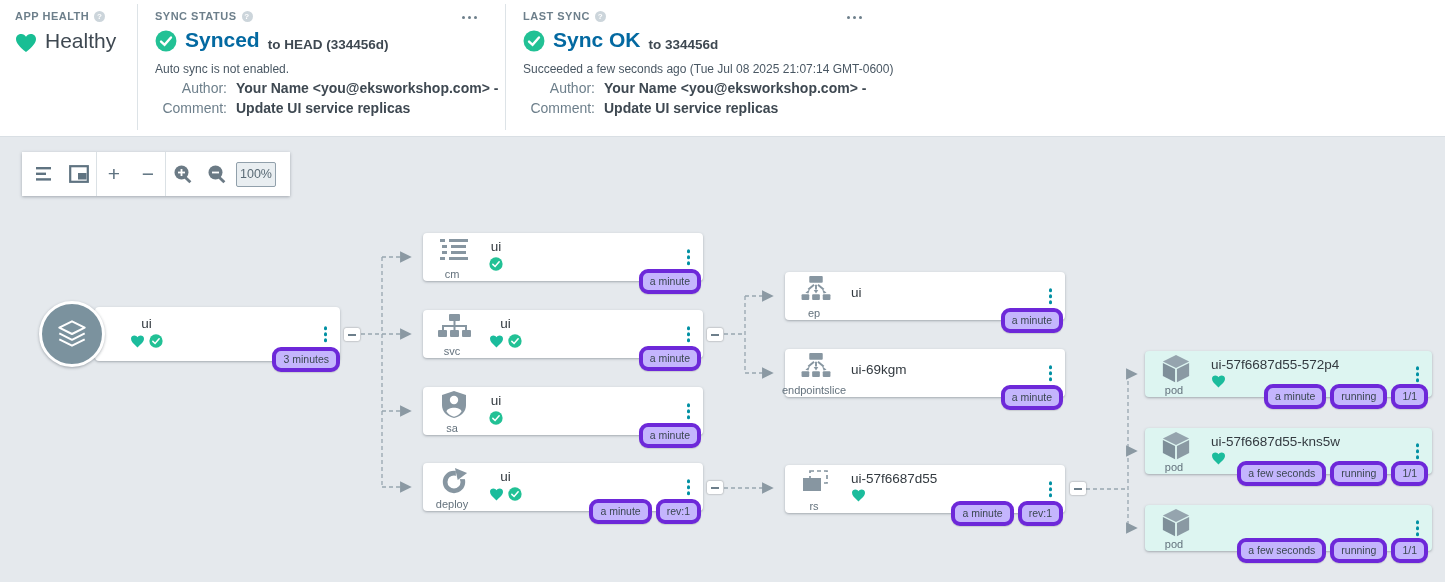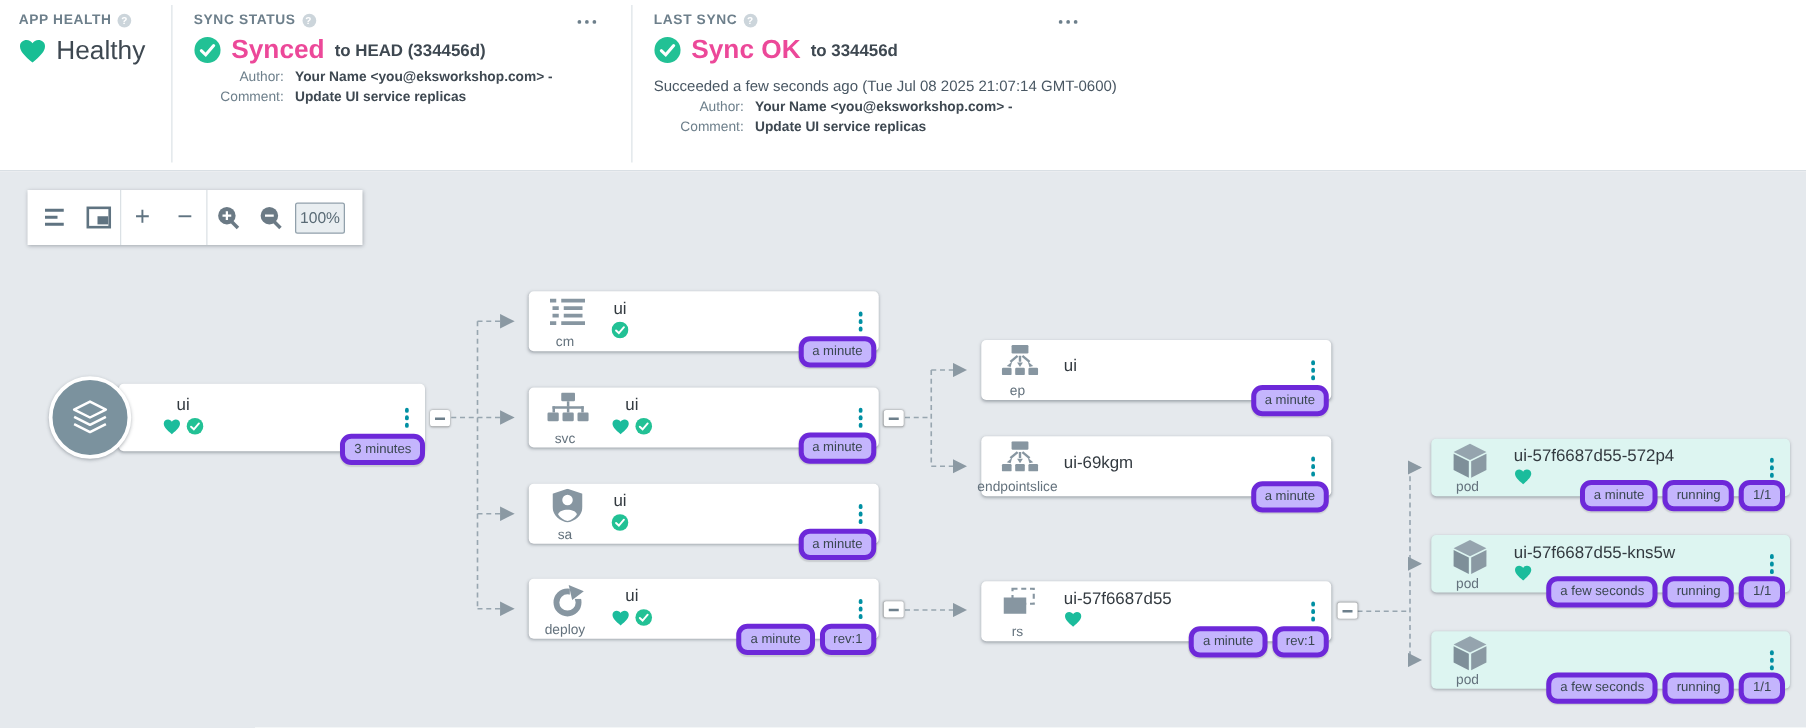--- a/index.html
+++ b/index.html
@@ -4,27 +4,27 @@
 <style>
   * { margin:0; padding:0; box-sizing:border-box; }
   body { font-family:"Liberation Sans", sans-serif; background:#fff; }
   .stage { position:relative; width:1445px; height:582px; overflow:hidden; background:#fff; }
 
   
   .header { position:absolute; left:0; top:0; width:1445px; height:137px; background:#fff; border-bottom:1px solid #d9dfe4; z-index:5; }
   .vdiv { position:absolute; top:4px; bottom:6px; width:1px; background:#dde3e7; }
   .sec-label { font-size:11px; font-weight:bold; letter-spacing:.5px; color:#6d7f8b; display:flex; align-items:center; gap:5px; }
   .help-dot { width:11px; height:11px; border-radius:50%; background:#ccd5db; color:#fff; font-size:8px; line-height:11px; text-align:center; display:inline-block; }
-  .status-row { display:flex; align-items:center; gap:8px; }
+  .status-row { display:flex; align-items:flex-end; gap:8px; }
   .big-status { font-size:21px; font-weight:bold; }
-  .green-txt { color:#ec4899; }
+  .green-txt { color:#0369a1; }
   .dark-txt { color:#3e4851; }
   .rev-txt { font-size:13.5px; font-weight:bold; color:#3e4851; }
   .note-txt { font-size:12px; color:#495763; }
-  .kv-row { display:flex; font-size:11px; margin-top:4px; }
+  .kv-row { display:flex; font-size:14px; margin-top:4px; }
   .kv-label { width:72px; text-align:right; color:#6d7f8b; flex:0 0 72px; }
   .kv-val { margin-left:9px; font-weight:bold; color:#3e4851; }
   .hdots { display:flex; gap:3px; position:absolute; cursor:pointer; padding:4px; }
   .hdots i { width:3px; height:3px; border-radius:50%; background:#6d7f8b; }
 
   
   .graph { position:absolute; left:0; top:137px; width:1445px; height:445px; background:#e5e9ed; }
 
   .toolbar { position:absolute; left:22px; top:152px; height:44px; background:#fff; box-shadow:0 1px 3px rgba(40,50,60,.35); display:flex; align-items:center; z-index:4; padding:0 6px; }
   .tb-btn { width:34px; height:44px; display:flex; align-items:center; justify-content:center; cursor:pointer; color:#5f7381; }
@@ -80,20 +80,21 @@
         <span class="help-dot">?</span>
       </div>
       <div class="status-row" style="margin-top:6px;">
         <svg width="22" height="22" viewBox="0 0 20 20">
             <circle cx="10" cy="10" r="9.5" fill="#22c195"></circle>
             <path d="M5.5 10.5 L8.7 13.5 L14.5 6.8" stroke="#fff" stroke-width="2.2" fill="none" stroke-linecap="round"></path>
           </svg>
         <span class="big-status green-txt">Synced</span>
         <span class="rev-txt">to HEAD (334456d)</span>
       </div>
+      <div class="note-txt" style="margin-top:10px;">Auto sync is not enabled.</div>
       <div class="kv-row">
         <span class="kv-label">Author:</span>
         <span class="kv-val">Your Name &lt;you@eksworkshop.com&gt; -</span>
       </div>
       <div class="kv-row">
         <span class="kv-label">Comment:</span>
         <span class="kv-val">Update UI service replicas</span>
       </div>
     </div>
     <div class="hdots" style="left:458px; top:12px;">

